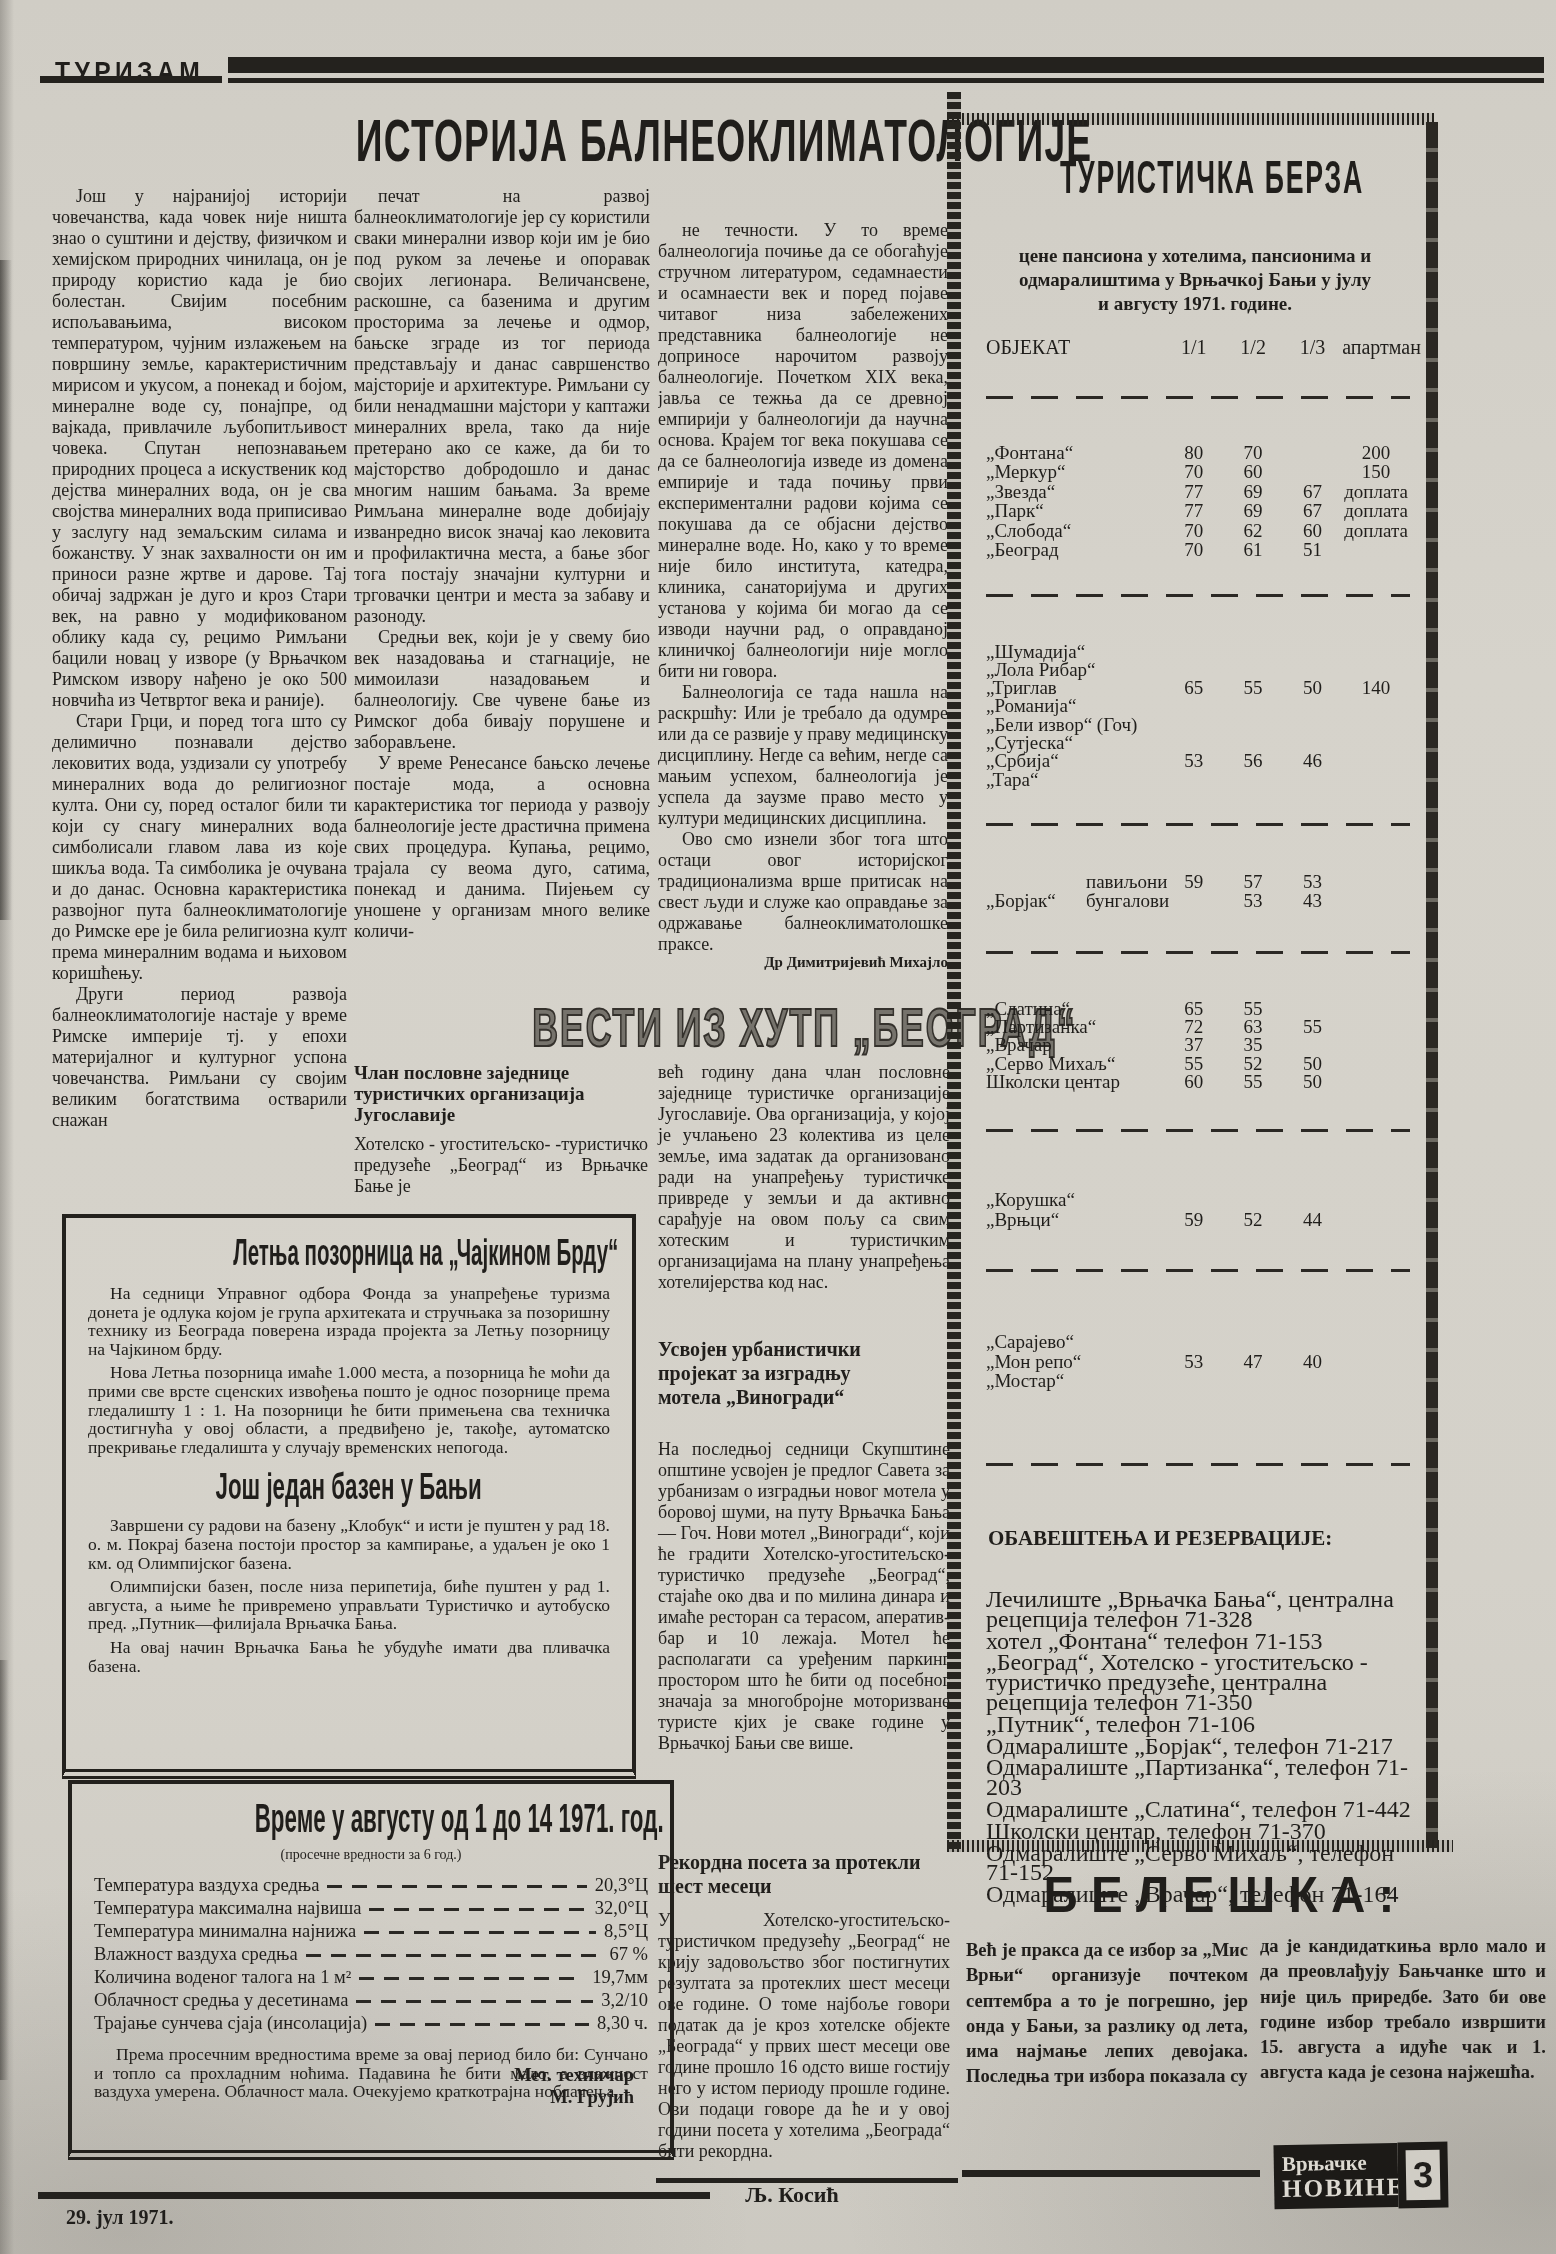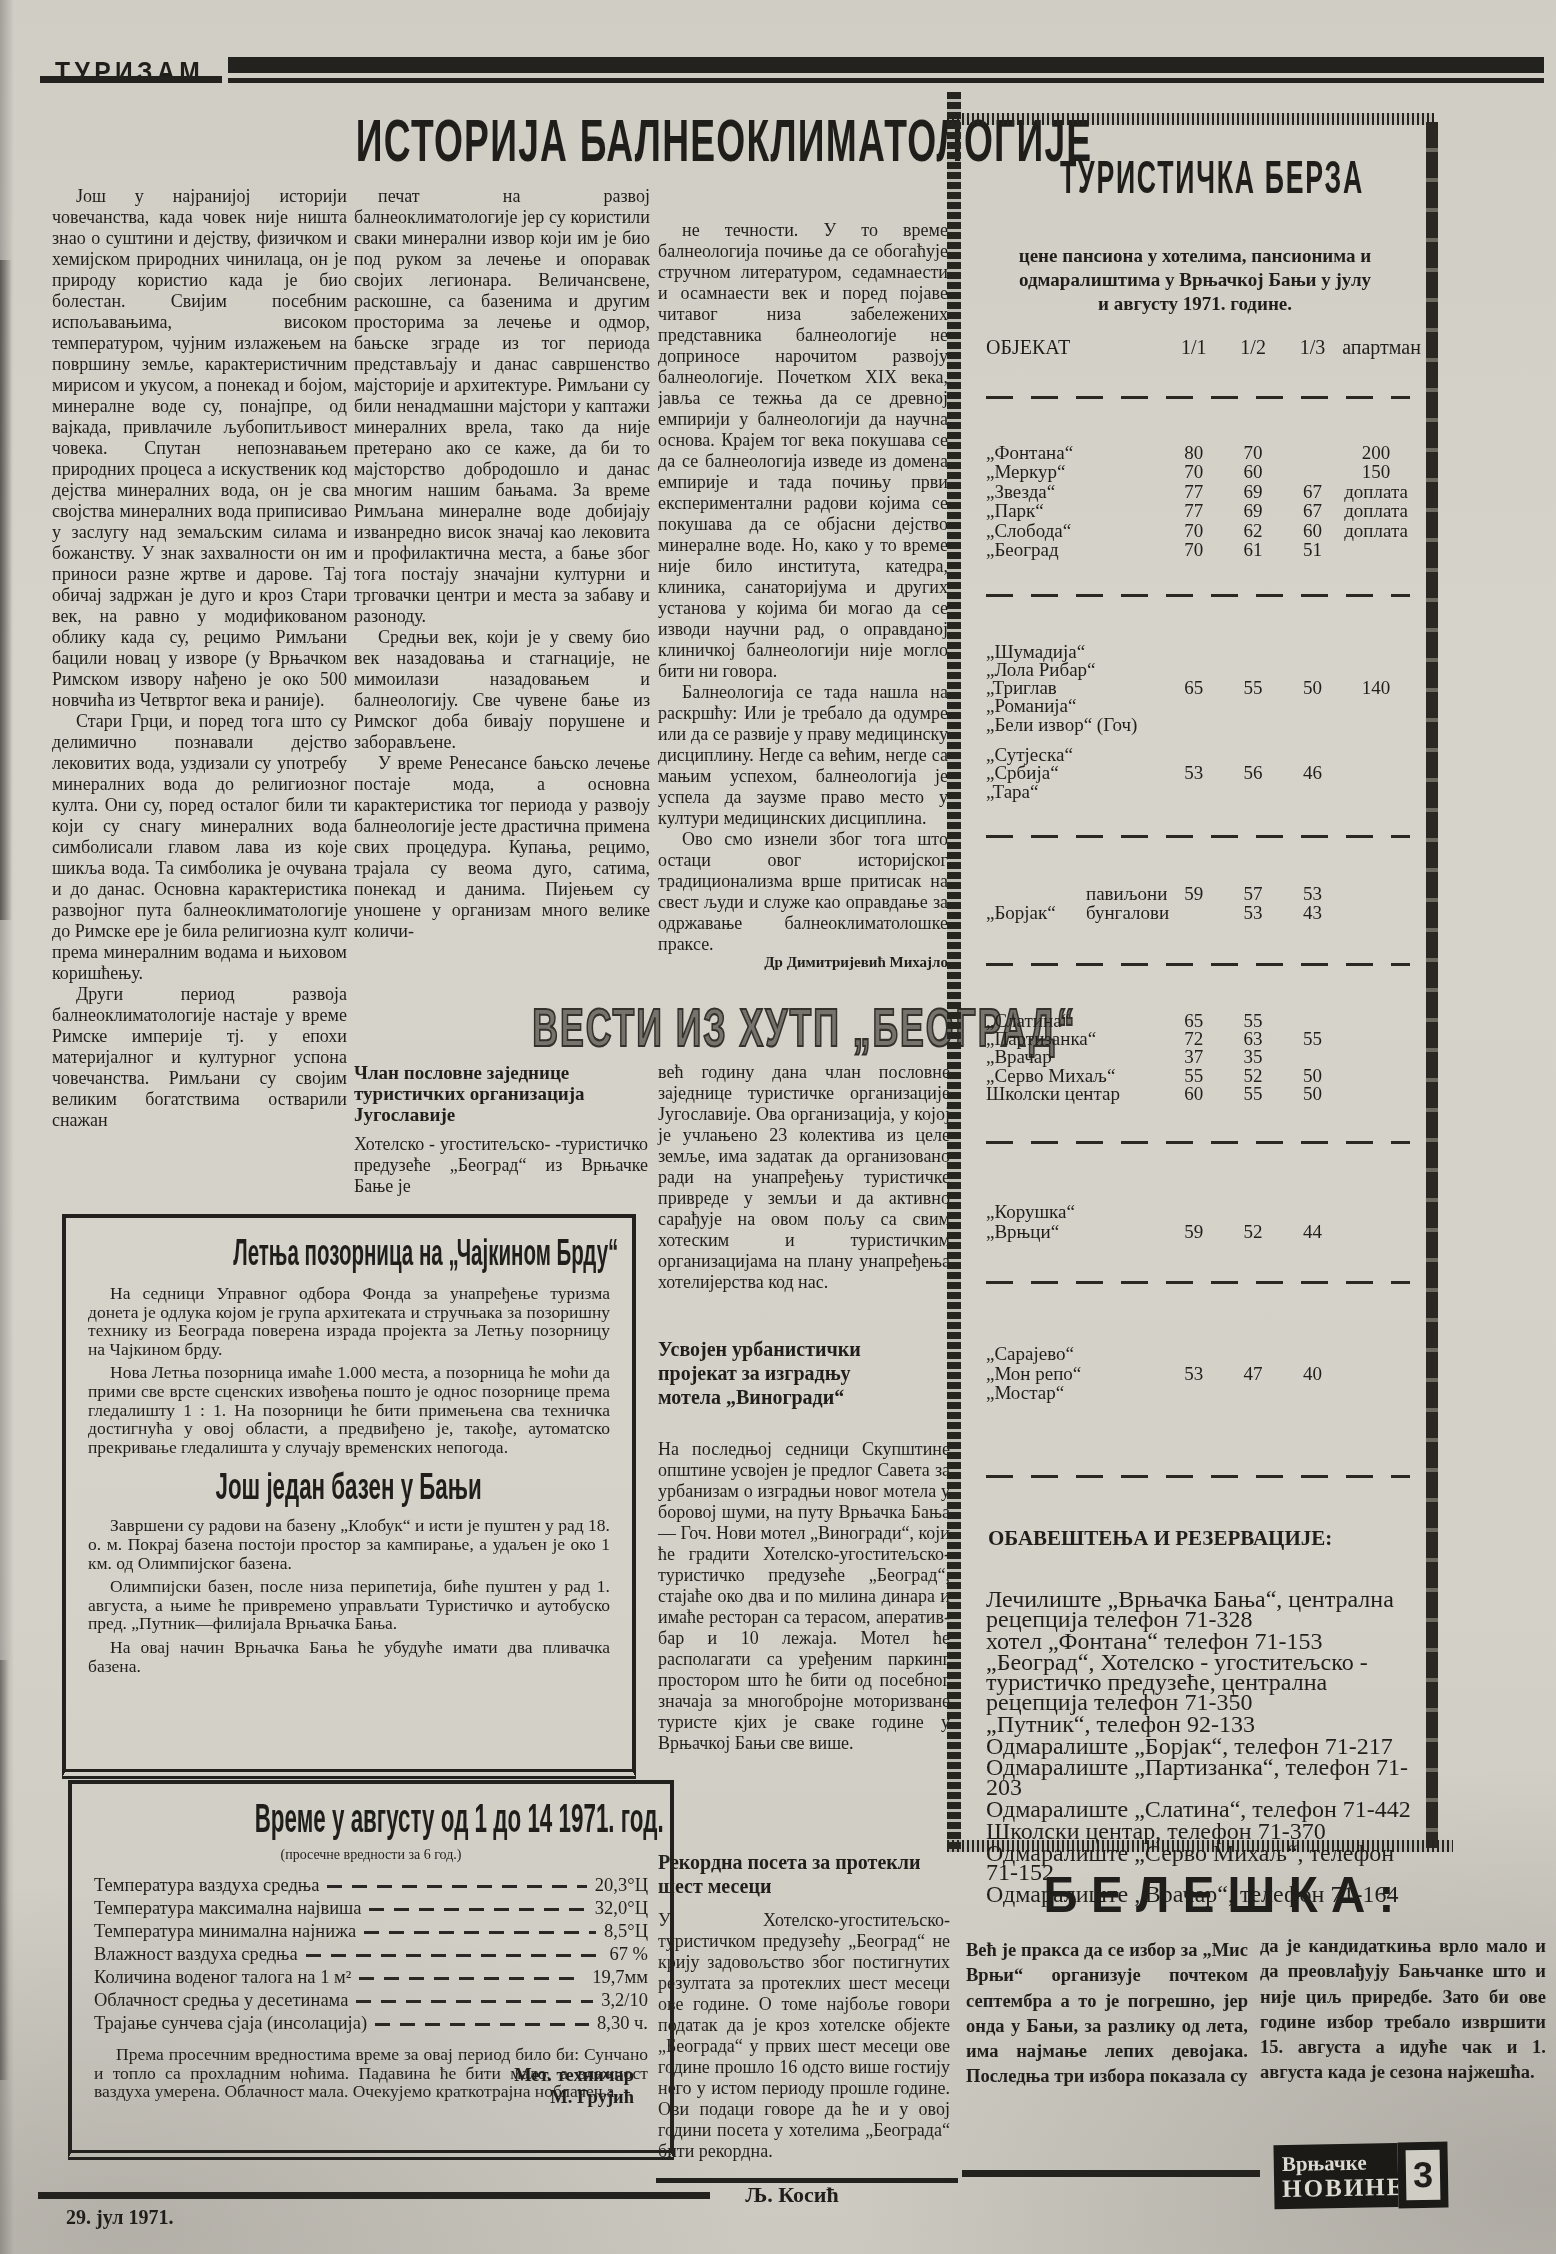--- a/index.html
+++ b/index.html
@@ -264,21 +264,21 @@
         <span class="cv"></span>
         <span class="cd"></span>
       </div>
         <div class="trow" style="line-height:18.3px;">
         <span class="cn"><span>„Бели извор“ (Гоч)</span><span class="sub"></span></span>
         <span class="cv"></span>
         <span class="cv"></span>
         <span class="cv"></span>
         <span class="cd"></span>
       </div>
-        <div class="trow" style="line-height:18.3px;margin-top:12px;">
+        <div class="trow" style="line-height:18.3px;">
         <span class="cn"><span>„Сутјеска“</span><span class="sub"></span></span>
         <span class="cv"></span>
         <span class="cv"></span>
         <span class="cv"></span>
         <span class="cd"></span>
       </div>
         <div class="trow" style="line-height:18.3px;">
         <span class="cn"><span>„Србија“</span><span class="sub"></span></span>
         <span class="cv">53</span>
         <span class="cv">56</span>
@@ -399,21 +399,21 @@
       </div>
     <div class="tdash" style="margin-top:72px;"></div>
   </div>
 
   <div class="abs" style="left:988px;top:1526px;font-size:21px;font-weight:bold;">ОБАВЕШТЕЊА И РЕЗЕРВАЦИЈЕ:</div>
   <div class="abs" style="left:986px;top:1590px;width:428px;font-size:24px;line-height:19.8px;">
 
   <div class="infoline">Лечилиште „Врњачка Бања“, централна рецепција телефон 71-328</div>
       <div class="infoline">хотел „Фонтана“ телефон 71-153</div>
       <div class="infoline">„Београд“, Хотелско - угоститељско - туристичко предузеће, централна рецепција телефон 71-350</div>
-      <div class="infoline">„Путник“, телефон 92-133</div>
+      <div class="infoline">„Путник“, телефон 71-106</div>
       <div class="infoline">Одмаралиште „Борјак“, телефон 71-217</div>
       <div class="infoline">Одмаралиште „Партизанка“, телефон 71-203</div>
       <div class="infoline">Одмаралиште „Слатина“, телефон 71-442</div>
       <div class="infoline">Школски центар, телефон 71-370</div>
       <div class="infoline">Одмаралиште „Серво Михаљ“, телефон 71-152</div>
       <div class="infoline">Одмаралиште „Врачар“, телефон 71-164</div>
     </div>
 
   <div class="abs center" style="left:1000px;top:1866px;width:452px;">
     <span class="cond" style="font-size:50px;letter-spacing:14px;transform:scaleX(.95);">БЕЛЕШКА:</span>

